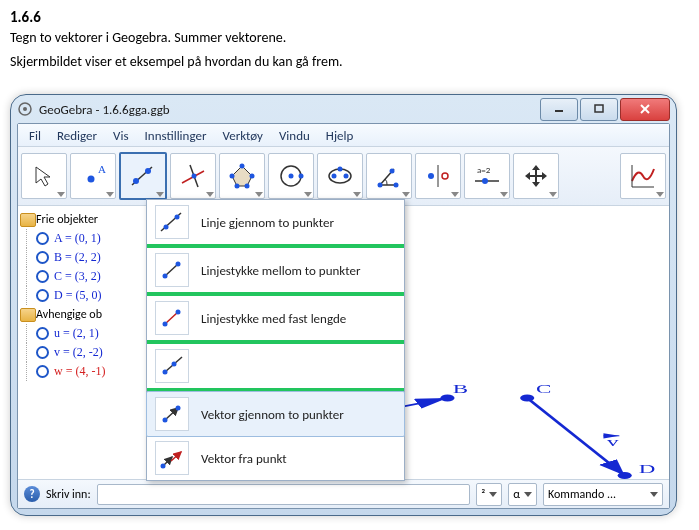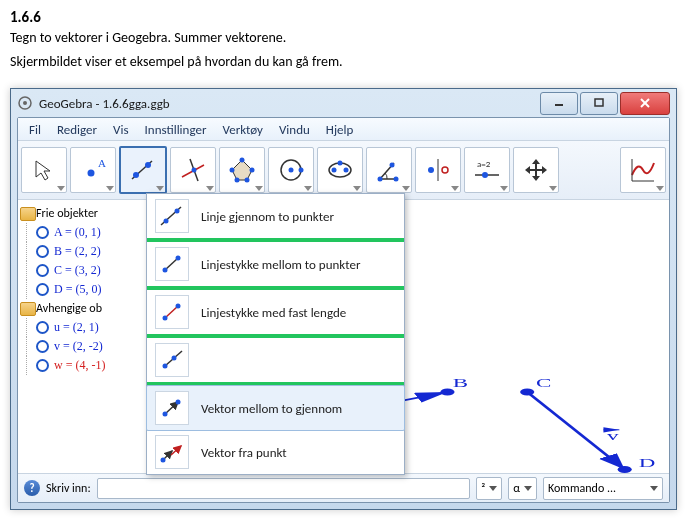--- a/index.html
+++ b/index.html
@@ -1,19 +1,19 @@
 <!DOCTYPE html>
 <html><head>
 <meta charset="utf-8">
 <style>
 body{margin:0;font-family:"Segoe UI",Calibri,Arial,sans-serif;font-size:13px;background:#fff;color:#000}
 .page{width:699px;height:530px;position:relative}
 .heading{font-weight:bold;font-size:15px;padding:8px 0 2px 10px}
 .desc{padding:0 9px 4px 10px;font-size:14px;line-height:1.4}
-.window{position:absolute;left:10px;top:88px;width:665px;height:420px;border:1px solid #4a6a8a;border-radius:0;background:linear-gradient(#dae8f5,#c5d8ec);box-shadow:0 0 8px rgba(0,0,0,.2)}
+.window{position:absolute;left:10px;top:94px;width:665px;height:420px;border:1px solid #4a6a8a;border-radius:16px;background:linear-gradient(#dae8f5,#c5d8ec);box-shadow:0 0 8px rgba(0,0,0,.2)}
 .titlebar{height:28px;display:flex;align-items:center;padding:0 6px}
 .app-icon{width:16px;height:16px;margin-right:6px}
 .title-text{color:#1a1a1a;font-size:13px}
 .win-btns{margin-left:auto;display:flex;gap:0}
 .win-btn{width:36px;height:21px;border:1px solid #6c8aa8;border-bottom-width:1px;background:linear-gradient(#e8f0f8,#c9dbed);border-radius:3px;display:flex;align-items:center;justify-content:center;margin-left:2px}
 .win-btn.close{background:linear-gradient(#f07a7a,#d9413f);border-color:#9c2e2a;width:48px}
 .win-btn svg{display:block}
 .client{position:absolute;left:6px;right:6px;top:28px;bottom:6px;background:#fff;border:1px solid #7a93ad;border-radius:2px;display:flex;flex-direction:column}
 .menubar{height:22px;background:linear-gradient(#f7fbff,#e8f1fb);border-bottom:1px solid #c8d4e1;display:flex;align-items:center;padding:0 4px;gap:2px}
 .menu-item{padding:2px 7px;color:#23395d;border-radius:3px}
@@ -335,21 +335,21 @@
               <defs>
                 <marker id="a1" markerWidth="6" markerHeight="6" refX="5" refY="3" orient="auto">
                   <path d="M0,0 L0,6 L6,3 z" fill="#333"></path>
                 </marker>
               </defs>
               <line x1="7" y1="20" x2="20" y2="8" stroke="#333" stroke-width="1.5" marker-end="url(#a1)"></line>
               <circle cx="7" cy="20" r="2.5" fill="#1e56e0"></circle>
               <circle cx="20" cy="8" r="2.5" fill="#1e56e0"></circle>
             </svg>
           </div>
-        <span>Vektor mellom to gjennom</span>
+        <span>Vektor gjennom to punkter</span>
       </div>
       <div class="dd-row">
         <div class="dd-icon">
             <svg width="28" height="28">
               <defs>
                 <marker id="a2" markerWidth="6" markerHeight="6" refX="5" refY="3" orient="auto">
                   <path d="M0,0 L0,6 L6,3 z" fill="#333"></path>
                 </marker>
                 <marker id="a3" markerWidth="6" markerHeight="6" refX="5" refY="3" orient="auto">
                   <path d="M0,0 L0,6 L6,3 z" fill="#c02020"></path>

